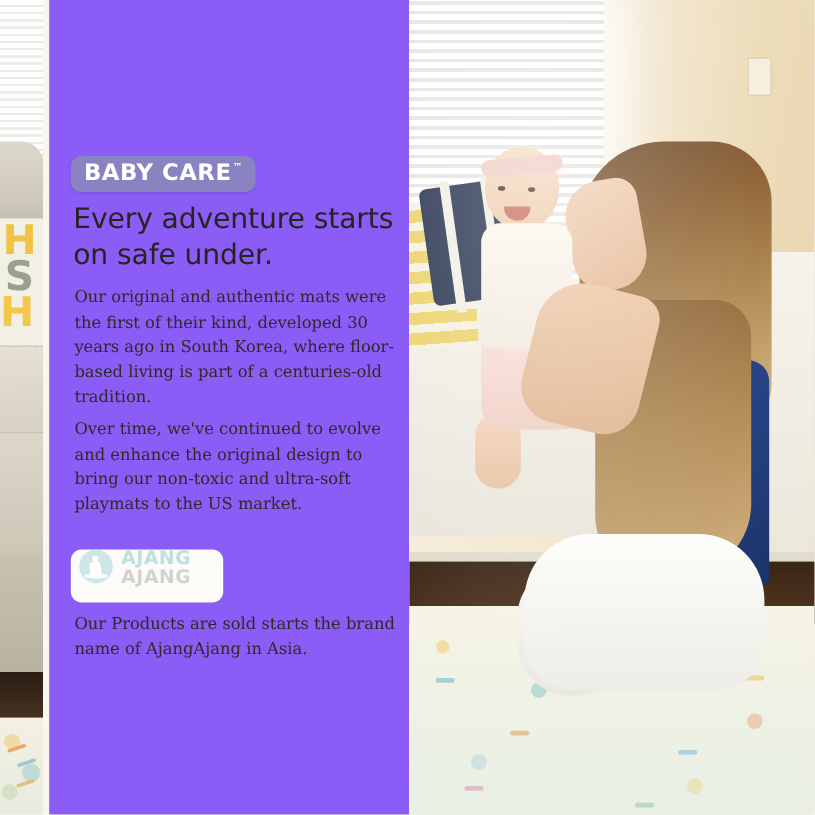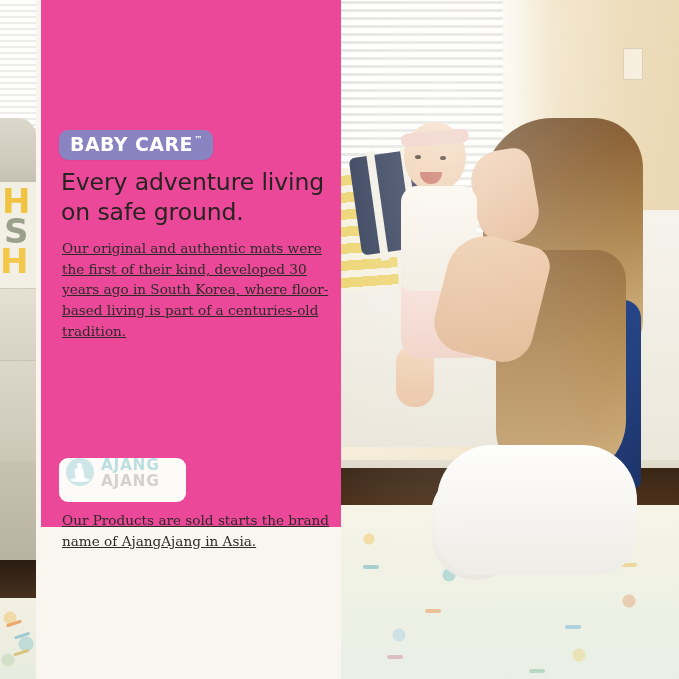--- a/index.html
+++ b/index.html
@@ -91,22 +91,22 @@
     position: absolute;
     left: 36px; top: 0;
     width: 5px; height: 679px;
     background: #f9f5ef;
   }
 
   
   .panel {
     position: absolute;
     left: 41px; top: 0;
-    width: 300px; height: 527px;
-    background: #ec4899;
+    width: 300px; height: 679px;
+    background: #8b5cf6;
   }
 
   .badge {
     position: absolute;
     left: 18px; top: 130px;
     padding: 5px 11px 6px 11px;
     background: #8a83c2;
     border-radius: 9px;
     display: inline-flex;
     align-items: flex-start;
@@ -144,21 +144,20 @@
   }
 
   .body-p {
     position: absolute;
     left: 21px;
     width: 268px;
     font-family: "DejaVu Serif", serif;
     font-size: 13.6px;
     line-height: 1.52;
     color: #2e2b27;
-    text-decoration: underline;
   }
   .p1 { top: 238px; }
   .p2 { top: 348px; }
   .p3 { top: 510px; }
 
   
   .ajang {
     position: absolute;
     left: 18px; top: 458px;
     width: 127px; height: 44px;
@@ -398,23 +397,24 @@
   </div>
   <div class="strip-gap"></div>
 
   <div class="panel">
 
     <div class="badge">
       <span class="badge-text">BABY CARE</span>
       <span class="badge-tm">™</span>
     </div>
 
-    <div class="headline">Every adventure living on safe ground.</div>
+    <div class="headline">Every adventure starts on safe under.</div>
 
     <div class="body-p p1">Our original and authentic mats were the first of their kind, developed 30 years ago in South Korea, where floor-based living is part of a centuries-old tradition.</div>
+    <div class="body-p p2">Over time, we've continued to evolve and enhance the original design to bring our non-toxic and ultra-soft playmats to the US market.</div>
 
     <div class="ajang">
       <span class="ajang-mark">
         <span class="fig"></span>
         <span class="body"></span>
         <span class="ground"></span>
       </span>
       <span class="ajang-words">
         <div class="ajang-l1">AJANG</div>
         <div class="ajang-l2">AJANG</div>

